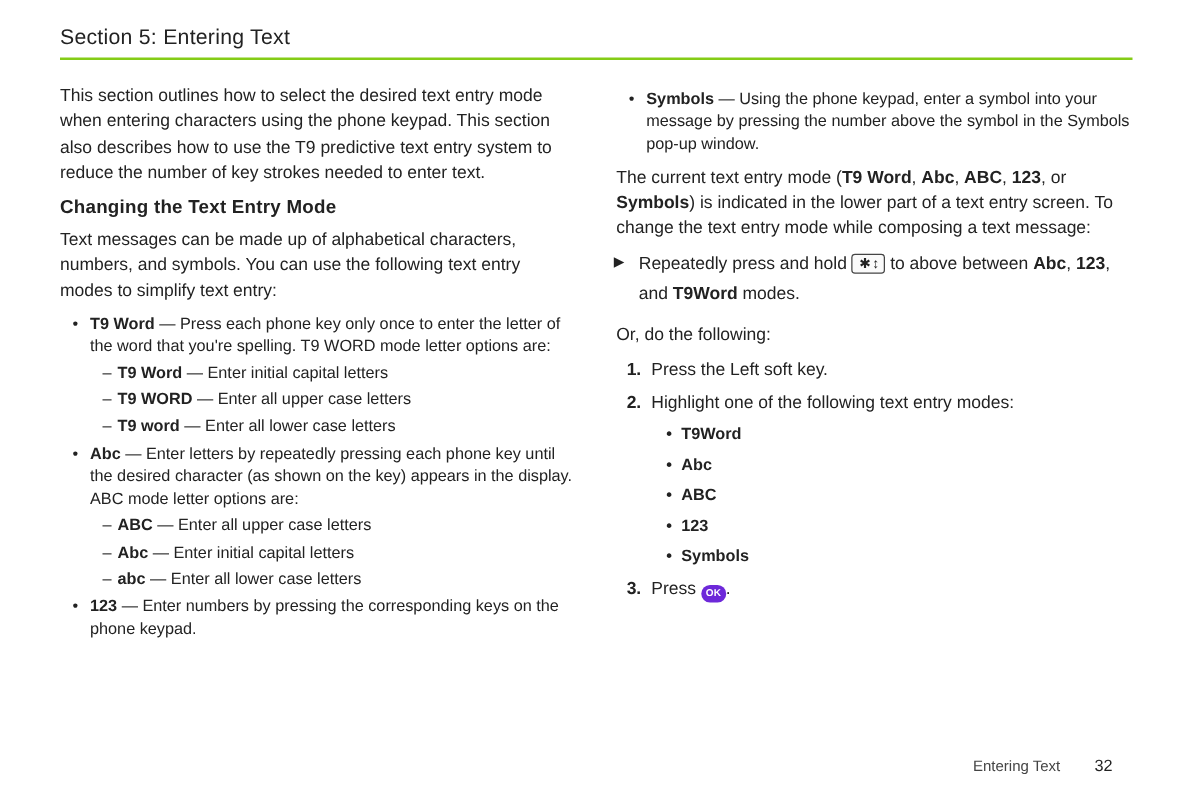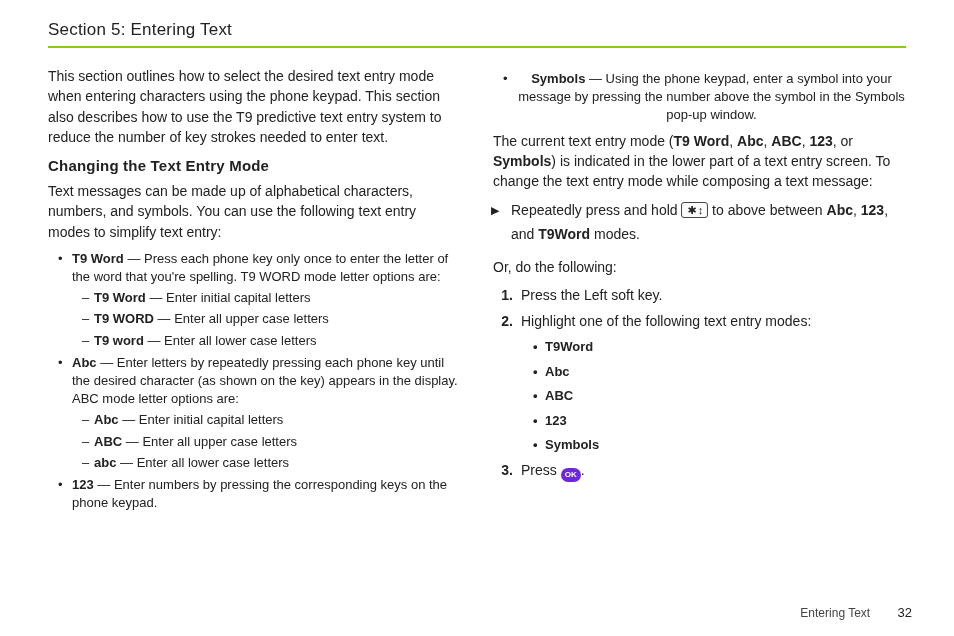--- a/index.html
+++ b/index.html
@@ -68,21 +68,21 @@
     border-radius: 7px;
     background: #6d28d9;
     color: #fff;
     font-size: 8px;
     font-weight: 700;
     vertical-align: -2px;
   }
   .footer {
     position: absolute;
     bottom: 16px;
-    right: 42px;
+    right: 64px;
     font-size: 12px;
     color: #444;
   }
   .footer .pn { margin-left: 24px; font-size: 13px; color: #222; }
 </style>
 </head>
 <body>
 
 <h1 class="section-title">Section 5: Entering Text</h1>
 
@@ -96,33 +96,33 @@
         <b>T9 Word</b><span> — Press each phone key only once to enter the letter of the word that you're spelling. T9 WORD mode letter options are:</span>
         <ul class="subdash">
           <li><b>T9 Word</b><span> — Enter initial capital letters</span></li>
           <li><b>T9 WORD</b><span> — Enter all upper case letters</span></li>
           <li><b>T9 word</b><span> — Enter all lower case letters</span></li>
         </ul>
       </li>
       <li>
         <b>Abc</b><span> — Enter letters by repeatedly pressing each phone key until the desired character (as shown on the key) appears in the display. ABC mode letter options are:</span>
         <ul class="subdash">
+          <li><b>ABC</b><span> — Enter all upper case letters</span></li>
           <li><b>Abc</b><span> — Enter initial capital letters</span></li>
-          <li><b>ABC</b><span> — Enter all upper case letters</span></li>
           <li><b>abc</b><span> — Enter all lower case letters</span></li>
         </ul>
       </li>
       <li>
         <b>123</b><span> — Enter numbers by pressing the corresponding keys on the phone keypad.</span>
       </li>
     </ul>
   </div>
 
   <div class="col">
-    <ul class="bullets" style="margin-top:1px;text-align:center;">
+    <ul class="bullets" style="margin-top:1px;">
       <li>
         <b>Symbols</b><span> — Using the phone keypad, enter a symbol into your message by pressing the number above the symbol in the Symbols pop-up window.</span>
       </li>
     </ul>
     <p class="para">
       <span>The current text entry mode (</span><b>T9 Word</b><span>, </span><b>Abc</b><span>, </span><b>ABC</b><span>, </span><b>123</b><span>, or </span><b>Symbols</b><span>) is indicated in the lower part of a text entry screen. To change the text entry mode while composing a text message:</span>
     </p>
     <div class="arrow-item">
       <span>Repeatedly press and hold </span><span class="key">✱ ↕</span><span> to above between </span><b>Abc</b><span>, </span><b>123</b><span>, and </span><b>T9Word</b><span> modes.</span>
     </div>

